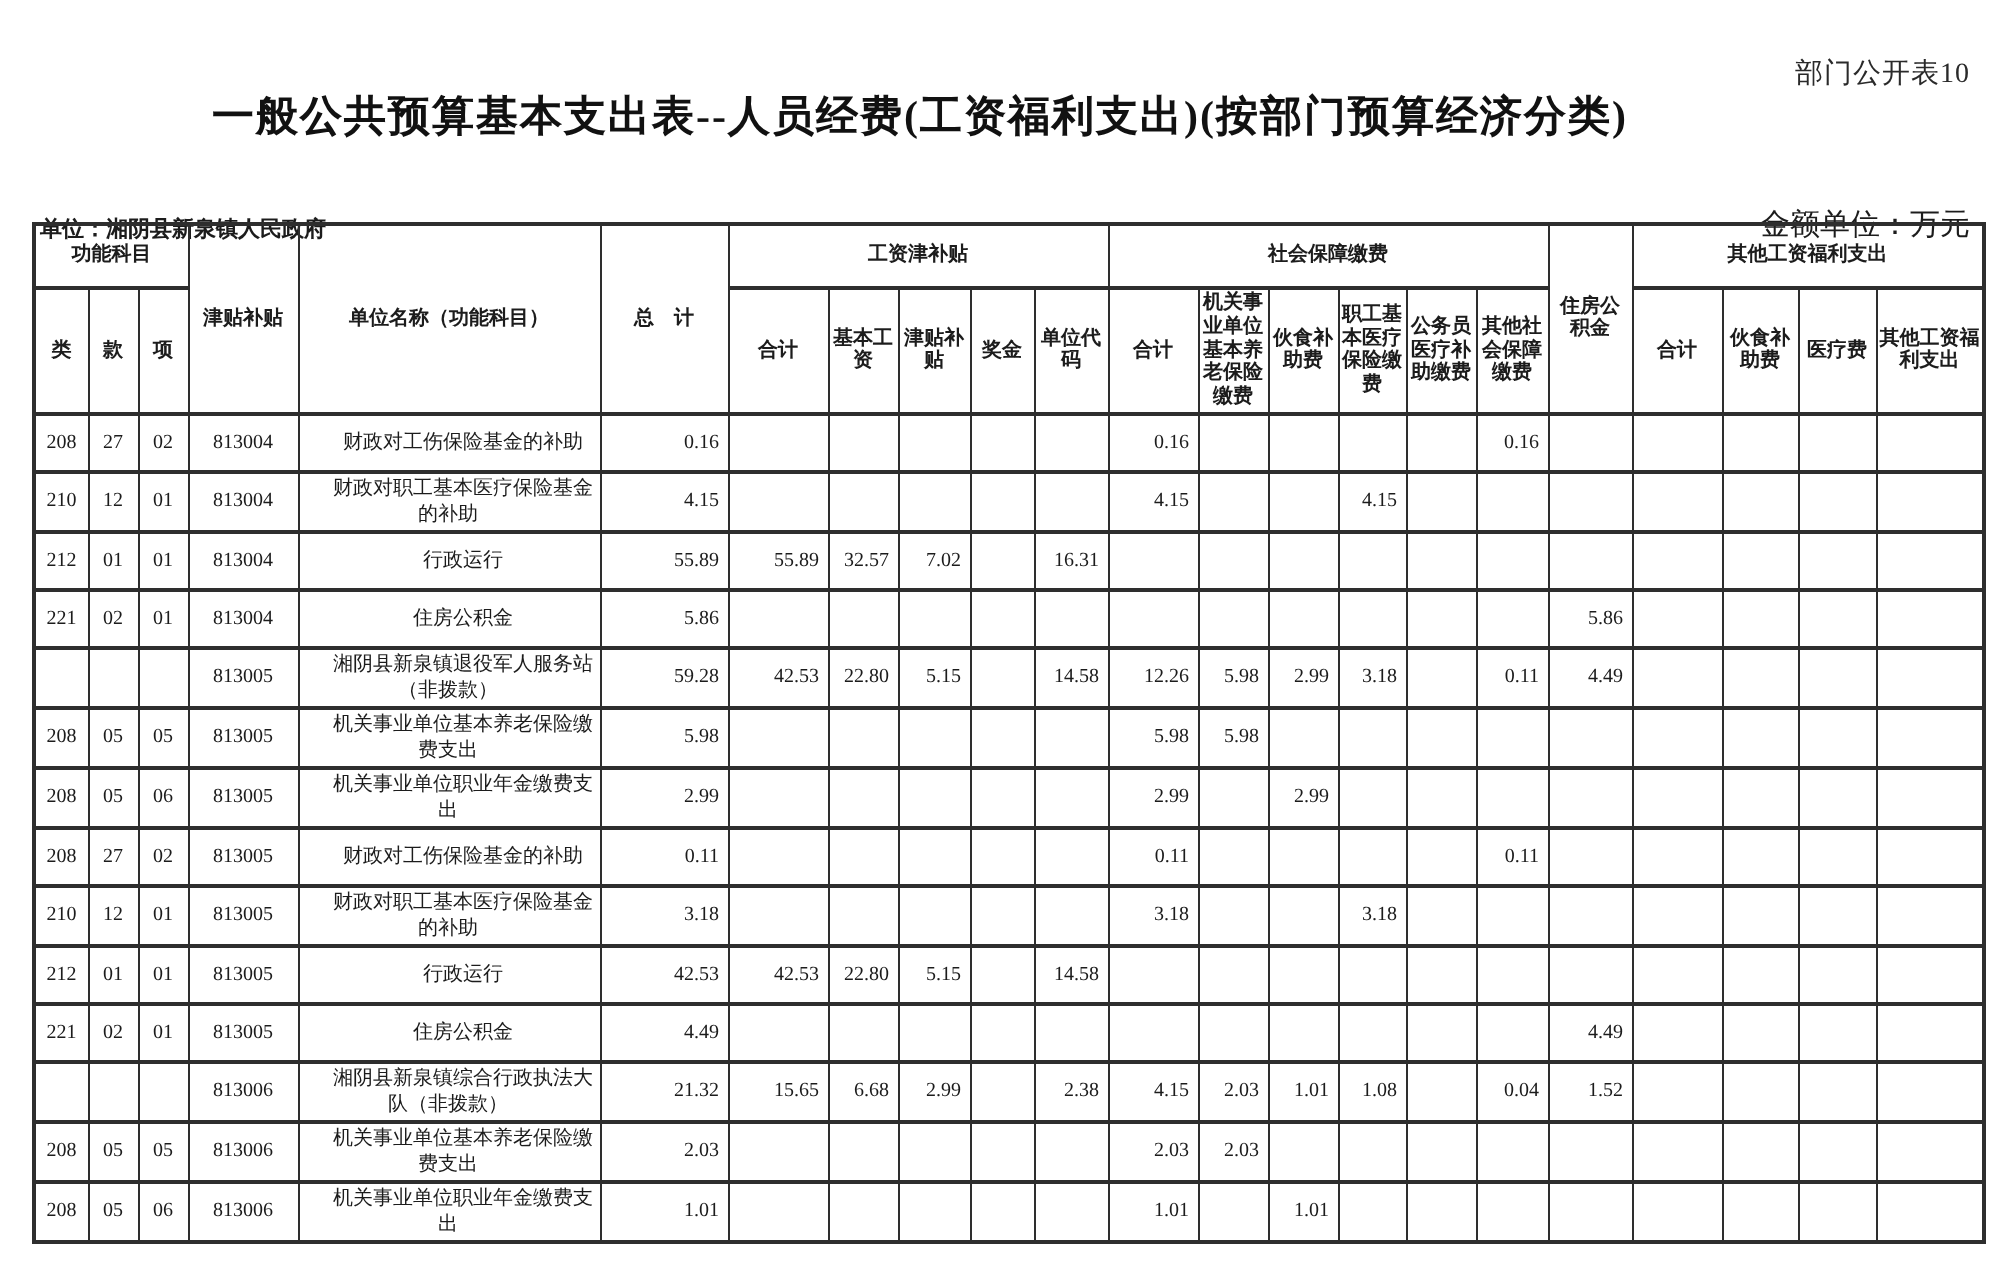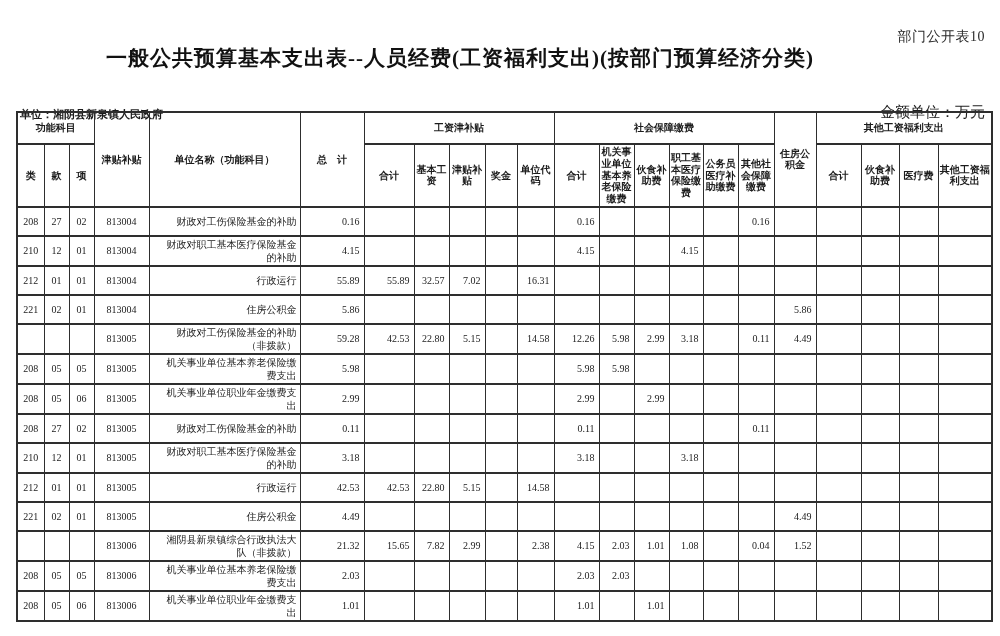--- a/index.html
+++ b/index.html
@@ -40,21 +40,21 @@
   thead th {
     font-weight:bold; text-align:center; font-size:10px;
     line-height:1.18; padding:1px 1px; word-break:break-all;
   }
   thead tr.h1 { height:32px; }
   thead tr.h2 { height:60px; }
   tbody tr { height:29px;border-radius:14px; }
   tbody td { padding:1px 2px; line-height:1.3; word-break:break-all; }
   td.code { text-align:center; }
   td.num  { text-align:right; padding-right:4px; }
-  td.name { text-align:right; padding-left:2px; padding-right:3px; text-indent:15px; }
+  td.name { text-align:center; padding-left:2px; padding-right:3px; text-indent:15px; }
 </style>
 </head>
 <body>
 
 <div class="page">
 
   <div class="corner-label">部门公开表10</div>
 
   <div class="page-title">一般公共预算基本支出表--人员经费(工资福利支出)(按部门预算经济分类)</div>
 
@@ -215,21 +215,21 @@
           <td class="num"></td>
           <td class="num"></td>
           <td class="num"></td>
           <td class="num"></td>
         </tr>
         <tr>
           <td class="code"></td>
           <td class="code"></td>
           <td class="code"></td>
           <td class="code">813005</td>
-          <td class="name">财政对工伤保险基金的补助（非拨款）</td>
+          <td class="name">湘阴县新泉镇退役军人服务站（非拨款）</td>
           <td class="num">59.28</td>
           <td class="num">42.53</td>
           <td class="num">22.80</td>
           <td class="num">5.15</td>
           <td class="num"></td>
           <td class="num">14.58</td>
           <td class="num">12.26</td>
           <td class="num">5.98</td>
           <td class="num">2.99</td>
           <td class="num">3.18</td>
@@ -386,21 +386,21 @@
           <td class="num"></td>
         </tr>
         <tr>
           <td class="code"></td>
           <td class="code"></td>
           <td class="code"></td>
           <td class="code">813006</td>
           <td class="name">湘阴县新泉镇综合行政执法大队（非拨款）</td>
           <td class="num">21.32</td>
           <td class="num">15.65</td>
-          <td class="num">7.82</td>
+          <td class="num">6.68</td>
           <td class="num">2.99</td>
           <td class="num"></td>
           <td class="num">2.38</td>
           <td class="num">4.15</td>
           <td class="num">2.03</td>
           <td class="num">1.01</td>
           <td class="num">1.08</td>
           <td class="num"></td>
           <td class="num">0.04</td>
           <td class="num">1.52</td>

